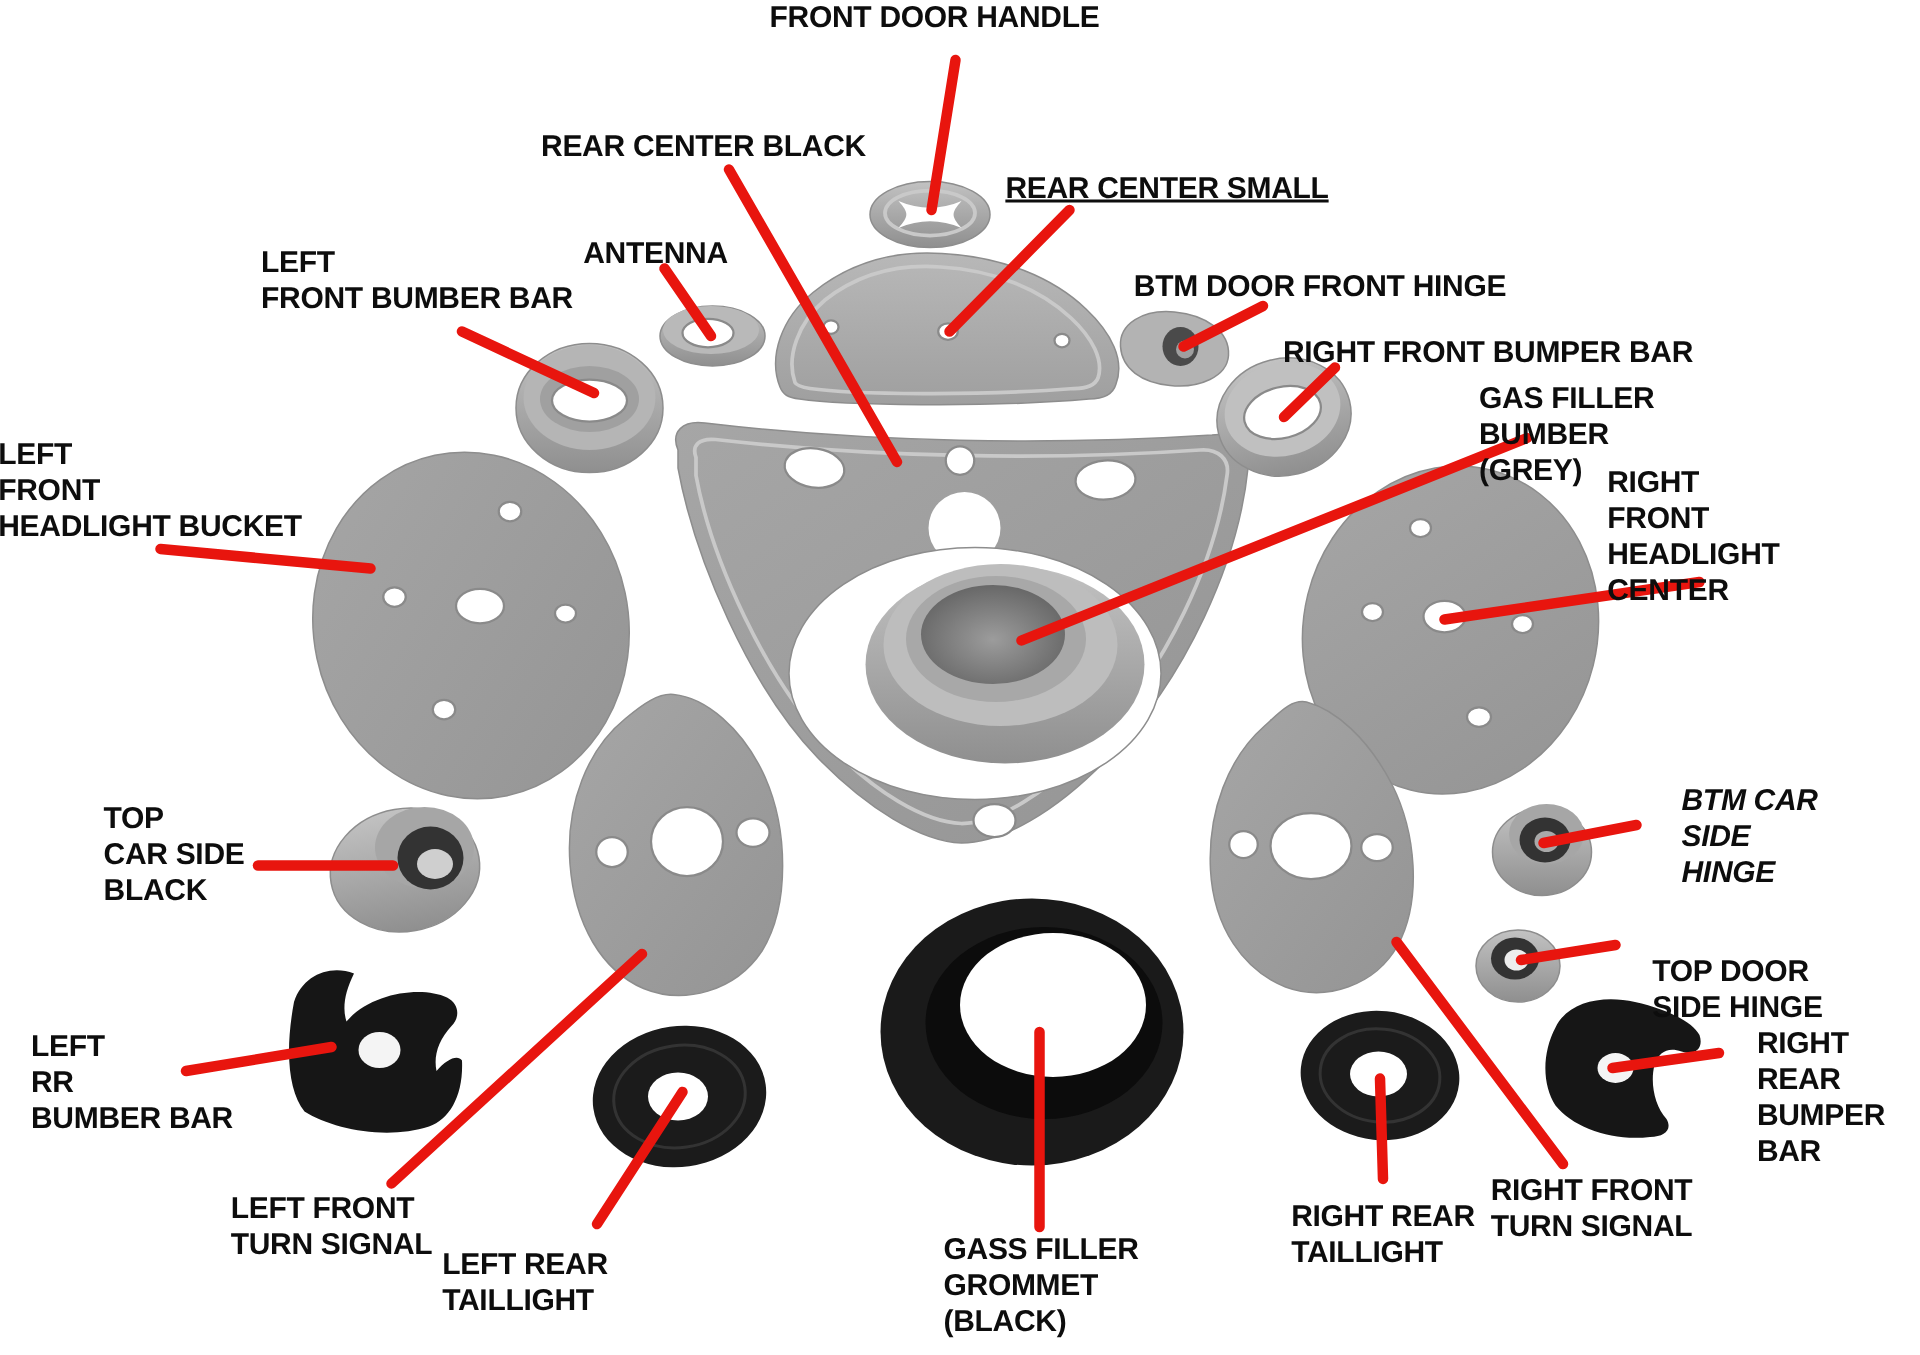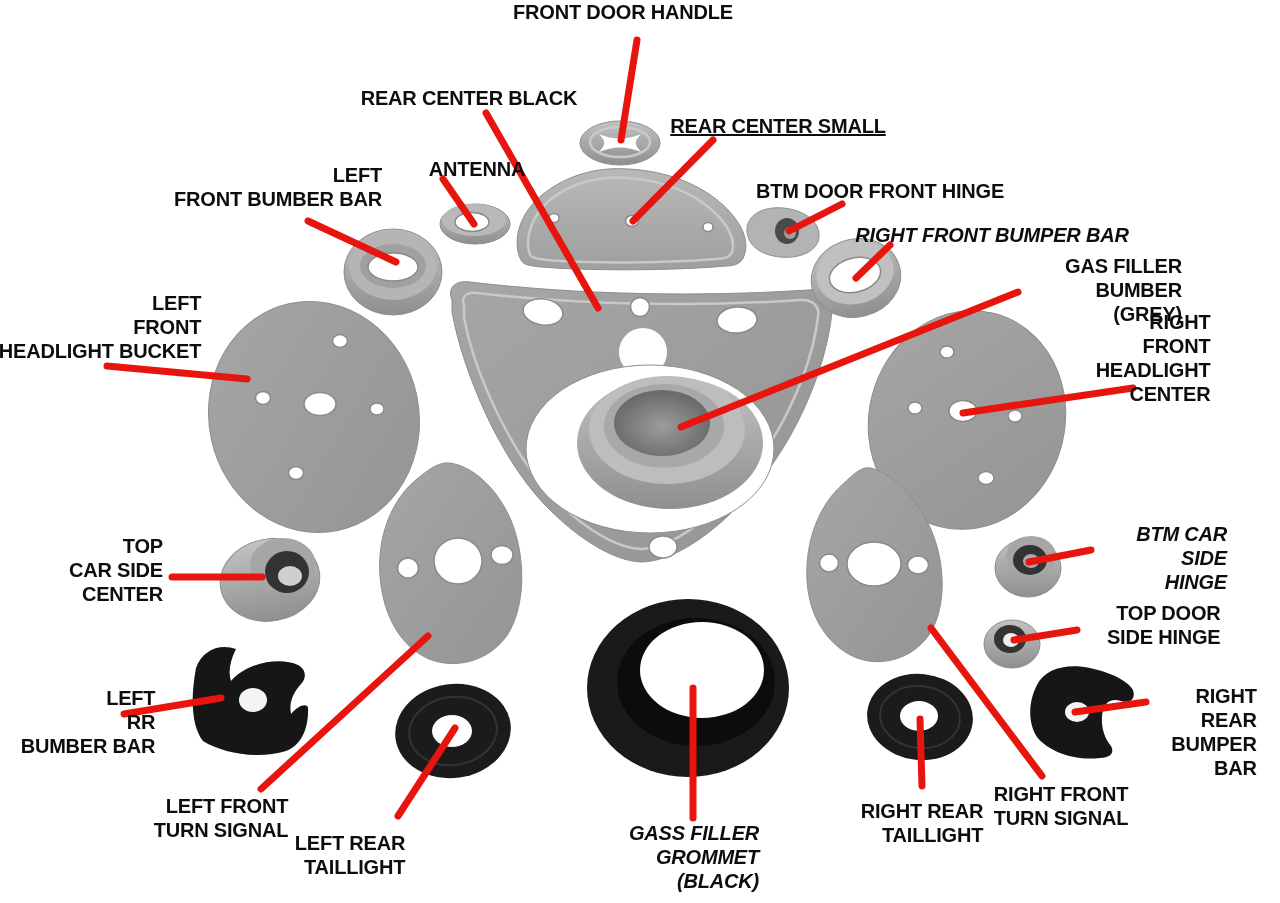--- a/index.html
+++ b/index.html
@@ -16,21 +16,21 @@
     overflow:hidden;
   }
   .parts-layer{position:absolute;left:0;top:0;width:1280px;height:903px;}
   .leader{stroke:var(--leader-line);stroke-width:7;stroke-linecap:round;fill:none;}
   .hole{fill:#ffffff;stroke:#8a8a8a;stroke-width:1.5;}
   .edge{stroke:#8d8d8d;stroke-width:1;}
   .inner-line{fill:none;stroke:#c9c9c9;stroke-width:2.5;}
   .label{
     position:absolute;
     transform:translateX(-50%);
-    text-align:right;
+    text-align:left;
     font-weight:bold;
     font-size:20px;
     line-height:24px;
     letter-spacing:-0.2px;
     color:var(--label-text);
     white-space:pre-line;
   }
 </style>
 </head>
 <body>
@@ -213,48 +213,48 @@
       <line class="leader" x1="398" y1="816" x2="455" y2="728"></line>
       <line class="leader" x1="693" y1="818" x2="693" y2="688"></line>
       <line class="leader" x1="922" y1="786" x2="920" y2="719"></line>
       <line class="leader" x1="1042" y1="776" x2="931" y2="628"></line>
     </g>
   </svg>
 
   <div class="label" style="left:623px;top:0px;">FRONT DOOR HANDLE</div>
   <div class="label" style="left:469px;top:86px;">REAR CENTER BLACK</div>
   <div class="label" style="left:778px;top:114px;text-decoration:underline;">REAR CENTER SMALL</div>
-  <div class="label" style="left:437px;top:157px;margin-left:40px;">ANTENNA</div>
+  <div class="label" style="left:437px;top:157px;">ANTENNA</div>
   <div class="label" style="left:278px;top:163px;">LEFT
 FRONT BUMBER BAR</div>
   <div class="label" style="left:880px;top:179px;">BTM DOOR FRONT HINGE</div>
-  <div class="label" style="left:992px;top:223px;font-style:italic;">RIGHT FRONT BUMPER BAR</div>
+  <div class="label" style="left:992px;top:223px;">RIGHT FRONT BUMPER BAR</div>
   <div class="label" style="left:1084px;top:254px;">GAS FILLER BUMBER
 (GREY)</div>
   <div class="label" style="left:100px;top:291px;">LEFT
 FRONT
 HEADLIGHT BUCKET</div>
   <div class="label" style="left:1141px;top:310px;">RIGHT
 FRONT
 HEADLIGHT CENTER</div>
   <div class="label" style="left:116px;top:534px;">TOP
 CAR SIDE
-CENTER</div>
+BLACK</div>
   <div class="label" style="left:1174px;top:522px;font-style:italic;">BTM CAR SIDE HINGE</div>
-  <div class="label" style="left:1161px;top:601px;">TOP DOOR SIDE HINGE</div>
+  <div class="label" style="left:1161px;top:636px;">TOP DOOR SIDE HINGE</div>
   <div class="label" style="left:88px;top:686px;">LEFT
 RR
 BUMBER BAR</div>
   <div class="label" style="left:1214px;top:684px;">RIGHT REAR
 BUMPER BAR</div>
   <div class="label" style="left:221px;top:794px;">LEFT FRONT
 TURN SIGNAL</div>
   <div class="label" style="left:350px;top:831px;">LEFT REAR
 TAILLIGHT</div>
-  <div class="label" style="left:694px;top:821px;font-style:italic;">GASS FILLER
+  <div class="label" style="left:694px;top:821px;">GASS FILLER
 GROMMET
 (BLACK)</div>
   <div class="label" style="left:922px;top:799px;">RIGHT REAR
 TAILLIGHT</div>
   <div class="label" style="left:1061px;top:782px;">RIGHT FRONT
 TURN SIGNAL</div>
 
 </div>
 
 </body></html>

